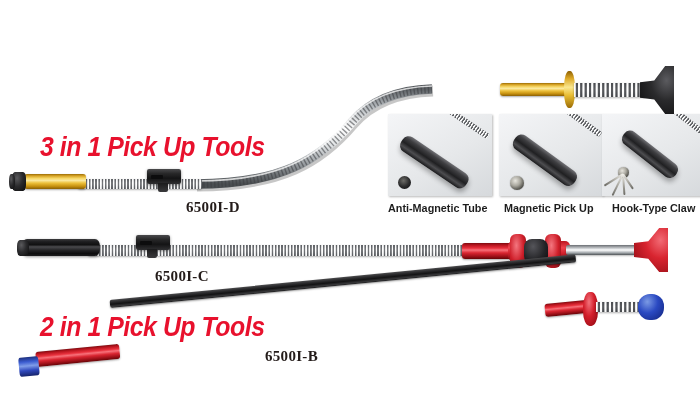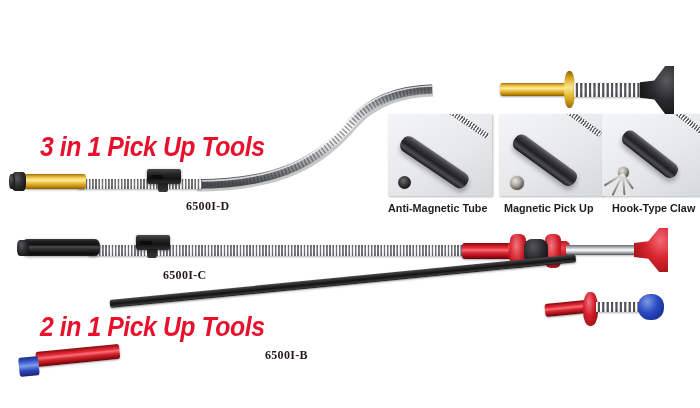--- a/index.html
+++ b/index.html
@@ -29,27 +29,27 @@
     transform-origin: left center;
   }
   #heading-3in1 { left: 40px; top: 132px; font-size: 27px; }
   #heading-2in1 { left: 40px; top: 312px; font-size: 27px; }
 
   
   .model-label {
     position: absolute;
     font-family: "Liberation Serif", serif;
     font-weight: bold;
-    font-size: 12px;
+    font-size: 15px;
     color: #241c1a;
     white-space: nowrap;
     letter-spacing: 0.3px;
   }
   #label-d { left: 186px; top: 199px; }
-  #label-c { left: 163px; top: 268px; }
+  #label-c { left: 155px; top: 268px; }
   #label-b { left: 265px; top: 348px; }
 
   
   .flexshaft {
     position: absolute;
     background:
       repeating-linear-gradient(to right,
         rgba(255,255,255,0.95) 0px,
         rgba(255,255,255,0.95) 1px,
         rgba(90,92,96,0.85) 1.5px,

